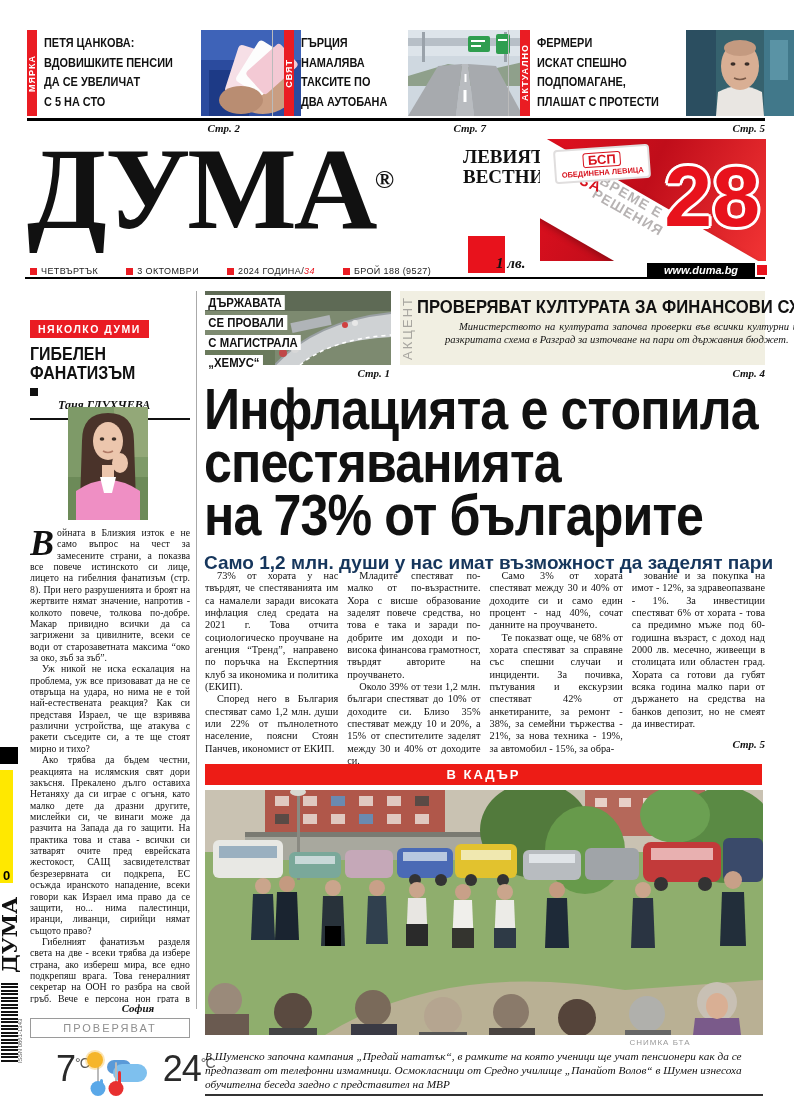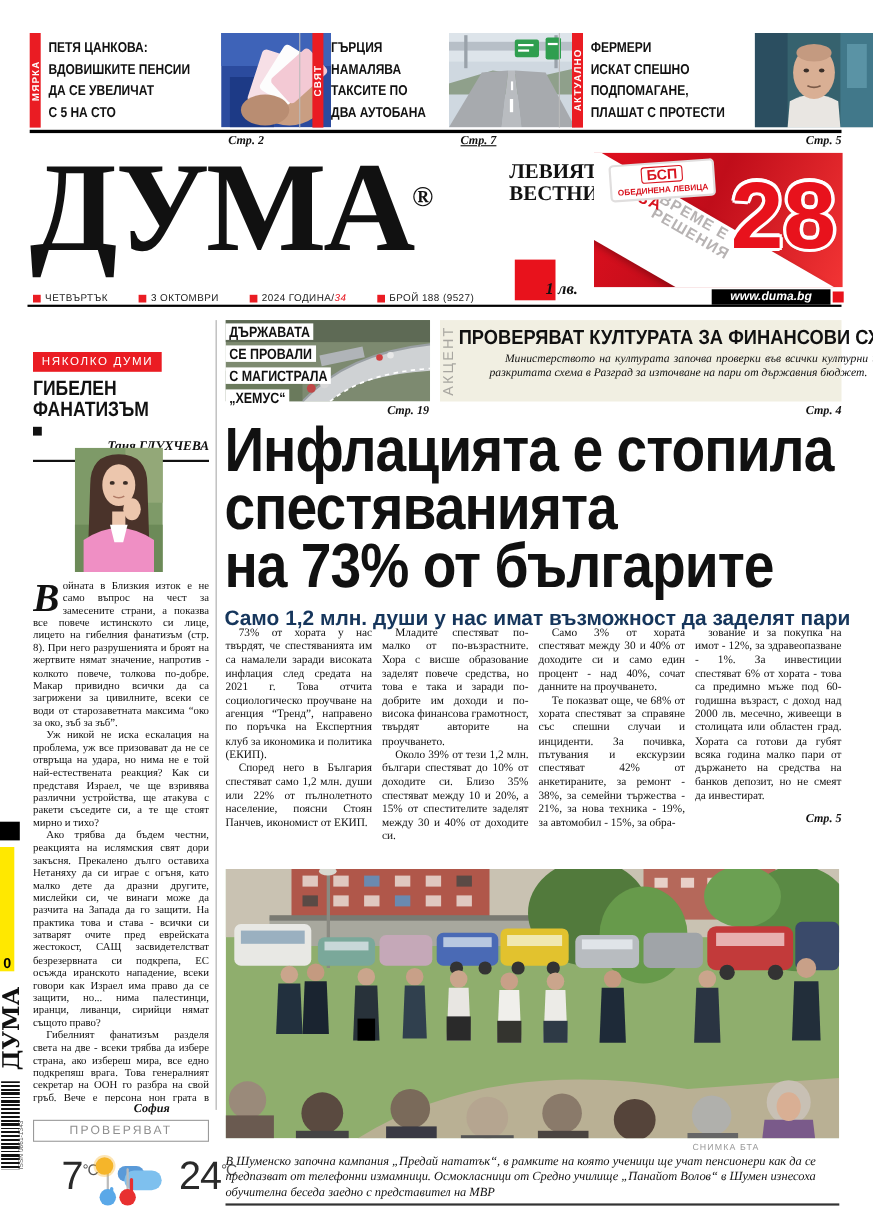--- a/index.html
+++ b/index.html
@@ -34,21 +34,21 @@
   #bsplogo .b1{font-size:13px;font-weight:bold;border:1.5px solid #d8141f;border-radius:3px;padding:0 4px;display:inline-block;}
   #bsplogo .b2{font-size:7.5px;font-weight:bold;margin-top:2px;}
   #bspslogan{position:absolute;left:52px;top:52px;transform:rotate(30deg);color:#b7b3b3;
              font-weight:bold;font-size:14px;line-height:1.05;letter-spacing:1px;}
   #bspslogan .za{color:#d8141f;font-size:15px;position:absolute;left:-18px;top:8px;transform:rotate(-8deg);}
   #bspnum{position:absolute;right:6px;top:14px;font-size:86px;font-weight:bold;color:#e8121c;line-height:1;
           text-shadow:-3px 0 0 #fff,3px 0 0 #fff,0 -3px 0 #fff,0 3px 0 #fff,-2px -2px 0 #fff,2px 2px 0 #fff,-2px 2px 0 #fff,2px -2px 0 #fff;}
   #site{position:absolute;left:647px;top:263px;width:108px;height:14px;background:#000;color:#fff;
         font-weight:bold;font-style:italic;font-size:11px;text-align:center;line-height:14px;}
   
-  #kicker{background:#ea1c23;color:#fff;font-weight:normal;font-size:10.5px;letter-spacing:1.5px;
+  #kicker{background:#ea1c23;color:#fff;font-weight:bold;font-size:10.5px;letter-spacing:1.5px;
           padding:3px 8px;display:inline-block;margin-top:28px;}
   #op-head{font-size:19px;line-height:1.0;margin-top:6px;}
   #op-body{font-family:"Liberation Serif",serif;font-size:9.8px;line-height:1.16;text-align:justify;}
   #op-body p{margin:0;text-indent:12px;}
   #op-body p.first{text-indent:0;}
   .dropcap{float:left;font-size:36px;line-height:.8;font-weight:bold;font-style:italic;padding:2px 3px 0 0;}
   #promen{border:1.5px solid #9a9a9a;color:#8f8f8f;font-size:11px;letter-spacing:2px;
           text-align:center;padding:3px 0;}
   .bigtemp{font-size:36px;color:#2a2a2a;letter-spacing:-1px;margin-left:38px;}
   .bigtemp sup{font-size:14px;color:#555;}
@@ -157,21 +157,21 @@
         <ellipse cx="54" cy="18" rx="16" ry="8" fill="#c49a80"></ellipse>
         <ellipse cx="47" cy="34" rx="2.5" ry="1.8" fill="#3a2e28"></ellipse>
         <ellipse cx="61" cy="34" rx="2.5" ry="1.8" fill="#3a2e28"></ellipse>
         <path d="M48 48 Q54 51 60 48" stroke="#7a5a48" stroke-width="1.5" fill="none"></path>
       </svg>
     </div>
   </div>
 
   <div class="abs hrule" style="left:27px;top:118px;width:738px;height:2.5px;"></div>
   <div class="abs pref" style="left:170px;top:122px;width:70px;text-align:right;">Стр. 2</div>
-  <div class="abs pref" style="left:400px;top:122px;width:70px;text-align:center;text-decoration:underline;">Стр. 7</div>
+  <div class="abs pref" style="left:416px;top:122px;width:70px;text-align:right;">Стр. 7</div>
   <div class="abs pref" style="left:695px;top:122px;width:70px;text-align:right;">Стр. 5</div>
 
   <div class="abs" style="left:27px;top:136px;">
     <span id="logo"><span>ДУМА</span><sup style="font-size:26px;letter-spacing:0;">®</sup></span>
   </div>
   <div class="abs tagline" style="left:463px;top:147px;">
     <div>ЛЕВИЯТ</div>
     <div>ВЕСТНИК</div>
   </div>
   <div class="abs" style="left:468px;top:236px;width:37px;height:37px;background:#e8121c;"></div>
@@ -207,21 +207,21 @@
 
   <div class="abs" style="left:196px;top:291px;width:1px;height:718px;background:#aaa;"></div>
 
   <div class="abs" style="left:30px;top:292px;width:160px;">
     <span id="kicker">НЯКОЛКО ДУМИ</span>
     <div id="op-head">
       <span class="cond">ГИБЕЛЕН</span><br>
       <span class="cond">ФАНАТИЗЪМ</span>
     </div>
     <div style="width:8px;height:8px;background:#111;margin:6px 0 2px;"></div>
-    <div class="serif" style="font-style:italic;font-weight:bold;font-size:12px;text-align:right;">Таня ГЛУХЧЕВА</div>
+    <div class="serif" style="font-style:italic;font-weight:bold;font-size:12px;">Таня ГЛУХЧЕВА</div>
     <div style="height:1.5px;background:#111;margin-top:5px;"></div>
   </div>
 
   <div class="abs" style="left:68px;top:407px;width:80px;height:113px;">
     <svg width="80" height="113" viewBox="0 0 80 113">
       <rect width="80" height="113" fill="#7e9a68"></rect>
       <rect x="46" y="0" width="34" height="50" fill="#93a878"></rect>
       <rect x="0" y="70" width="80" height="43" fill="#6c8a58"></rect>
       <path d="M14 34 Q14 6 40 6 Q66 6 66 34 L68 96 L12 96 Z" fill="#4a332a"></path>
       <ellipse cx="40" cy="34" rx="15" ry="19" fill="#ecc6ad"></ellipse>
@@ -276,21 +276,21 @@
       <circle cx="90" cy="58" r="4" fill="#d8d8d8"></circle>
       <rect x="0" y="46" width="70" height="28" fill="#6a7a5c"></rect>
     </svg>
     <div style="position:relative;padding-top:2px;">
       <div><span class="cond" style="background:#fff;font-size:13.5px;padding:0 4px;">ДЪРЖАВАТА</span></div>
       <div style="margin-top:2px;"><span class="cond" style="background:#fff;font-size:13.5px;padding:0 4px;">СЕ ПРОВАЛИ</span></div>
       <div style="margin-top:2px;"><span class="cond" style="background:#fff;font-size:13.5px;padding:0 4px;">С МАГИСТРАЛА</span></div>
       <div style="margin-top:2px;"><span class="cond" style="background:#fff;font-size:13.5px;padding:0 4px;">„ХЕМУС“</span></div>
     </div>
   </div>
-  <div class="abs pref" style="left:320px;top:367px;width:70px;text-align:right;">Стр. 19</div>
+  <div class="abs pref" style="left:320px;top:367px;width:70px;text-align:right;">Стр. 1</div>
 
   <div id="akcent">
     <div id="ak-label">
         <span class="vtag">АКЦЕНТ</span>
       </div>
     <div style="flex:1;padding:5px 10px 0 2px;">
       <div><span class="cond" style="font-size:18.5px;transform:scaleX(.9);">ПРОВЕРЯВАТ КУЛТУРАТА ЗА ФИНАНСОВИ СХЕМИ</span></div>
       <div class="serif" style="font-style:italic;font-size:10.6px;line-height:1.2;text-align:justify;margin-top:3px;text-indent:14px;">Министерството на културата започва проверки във всички културни институции заради разкритата схема в Разград за източване на пари от държавния бюджет.</div>
     </div>
   </div>
@@ -315,20 +315,21 @@
     <div class="mcol">
       <p>Само 3% от хората спестяват между 30 и 40% от доходите си и само един процент - над 40%, сочат данните на проучването.</p>
       <p>Те показват още, че 68% от хората спестяват за справяне със спешни случаи и инциденти. За почивка, пътувания и екскурзии спестяват 42% от анкетираните, за ремонт - 38%, за семейни тържества - 21%, за нова техника - 19%, за автомобил - 15%, за обра-</p>
     </div>
     <div class="mcol">
       <p>зование и за покупка на имот - 12%, за здравеопазване - 1%. За инвестиции спестяват 6% от хората - това са предимно мъже под 60-годишна възраст, с доход над 2000 лв. месечно, живеещи в столицата или областен град. Хората са готови да губят всяка година малко пари от държането на средства на банков депозит, но не смеят да инвестират.</p>
       <div class="pref" style="text-align:right;margin-top:8px;">Стр. 5</div>
     </div>
   </div>
 
+  <div id="vkbar">В КАДЪР</div>
 
   <div class="abs" style="left:205px;top:790px;width:558px;height:245px;overflow:hidden;">
     <svg width="558" height="245" viewBox="0 0 558 245">
       <rect width="558" height="245" fill="#8fae6d"></rect>
       <rect x="0" y="0" width="558" height="62" fill="#c9c2b2"></rect>
       <rect x="60" y="0" width="180" height="52" fill="#b0574a"></rect>
       <rect x="70" y="6" width="14" height="10" fill="#e0c8c0"></rect>
         <rect x="98" y="6" width="14" height="10" fill="#e0c8c0"></rect>
       <rect x="126" y="6" width="14" height="10" fill="#6a8ab0"></rect>
         <rect x="154" y="6" width="14" height="10" fill="#e0c8c0"></rect>

